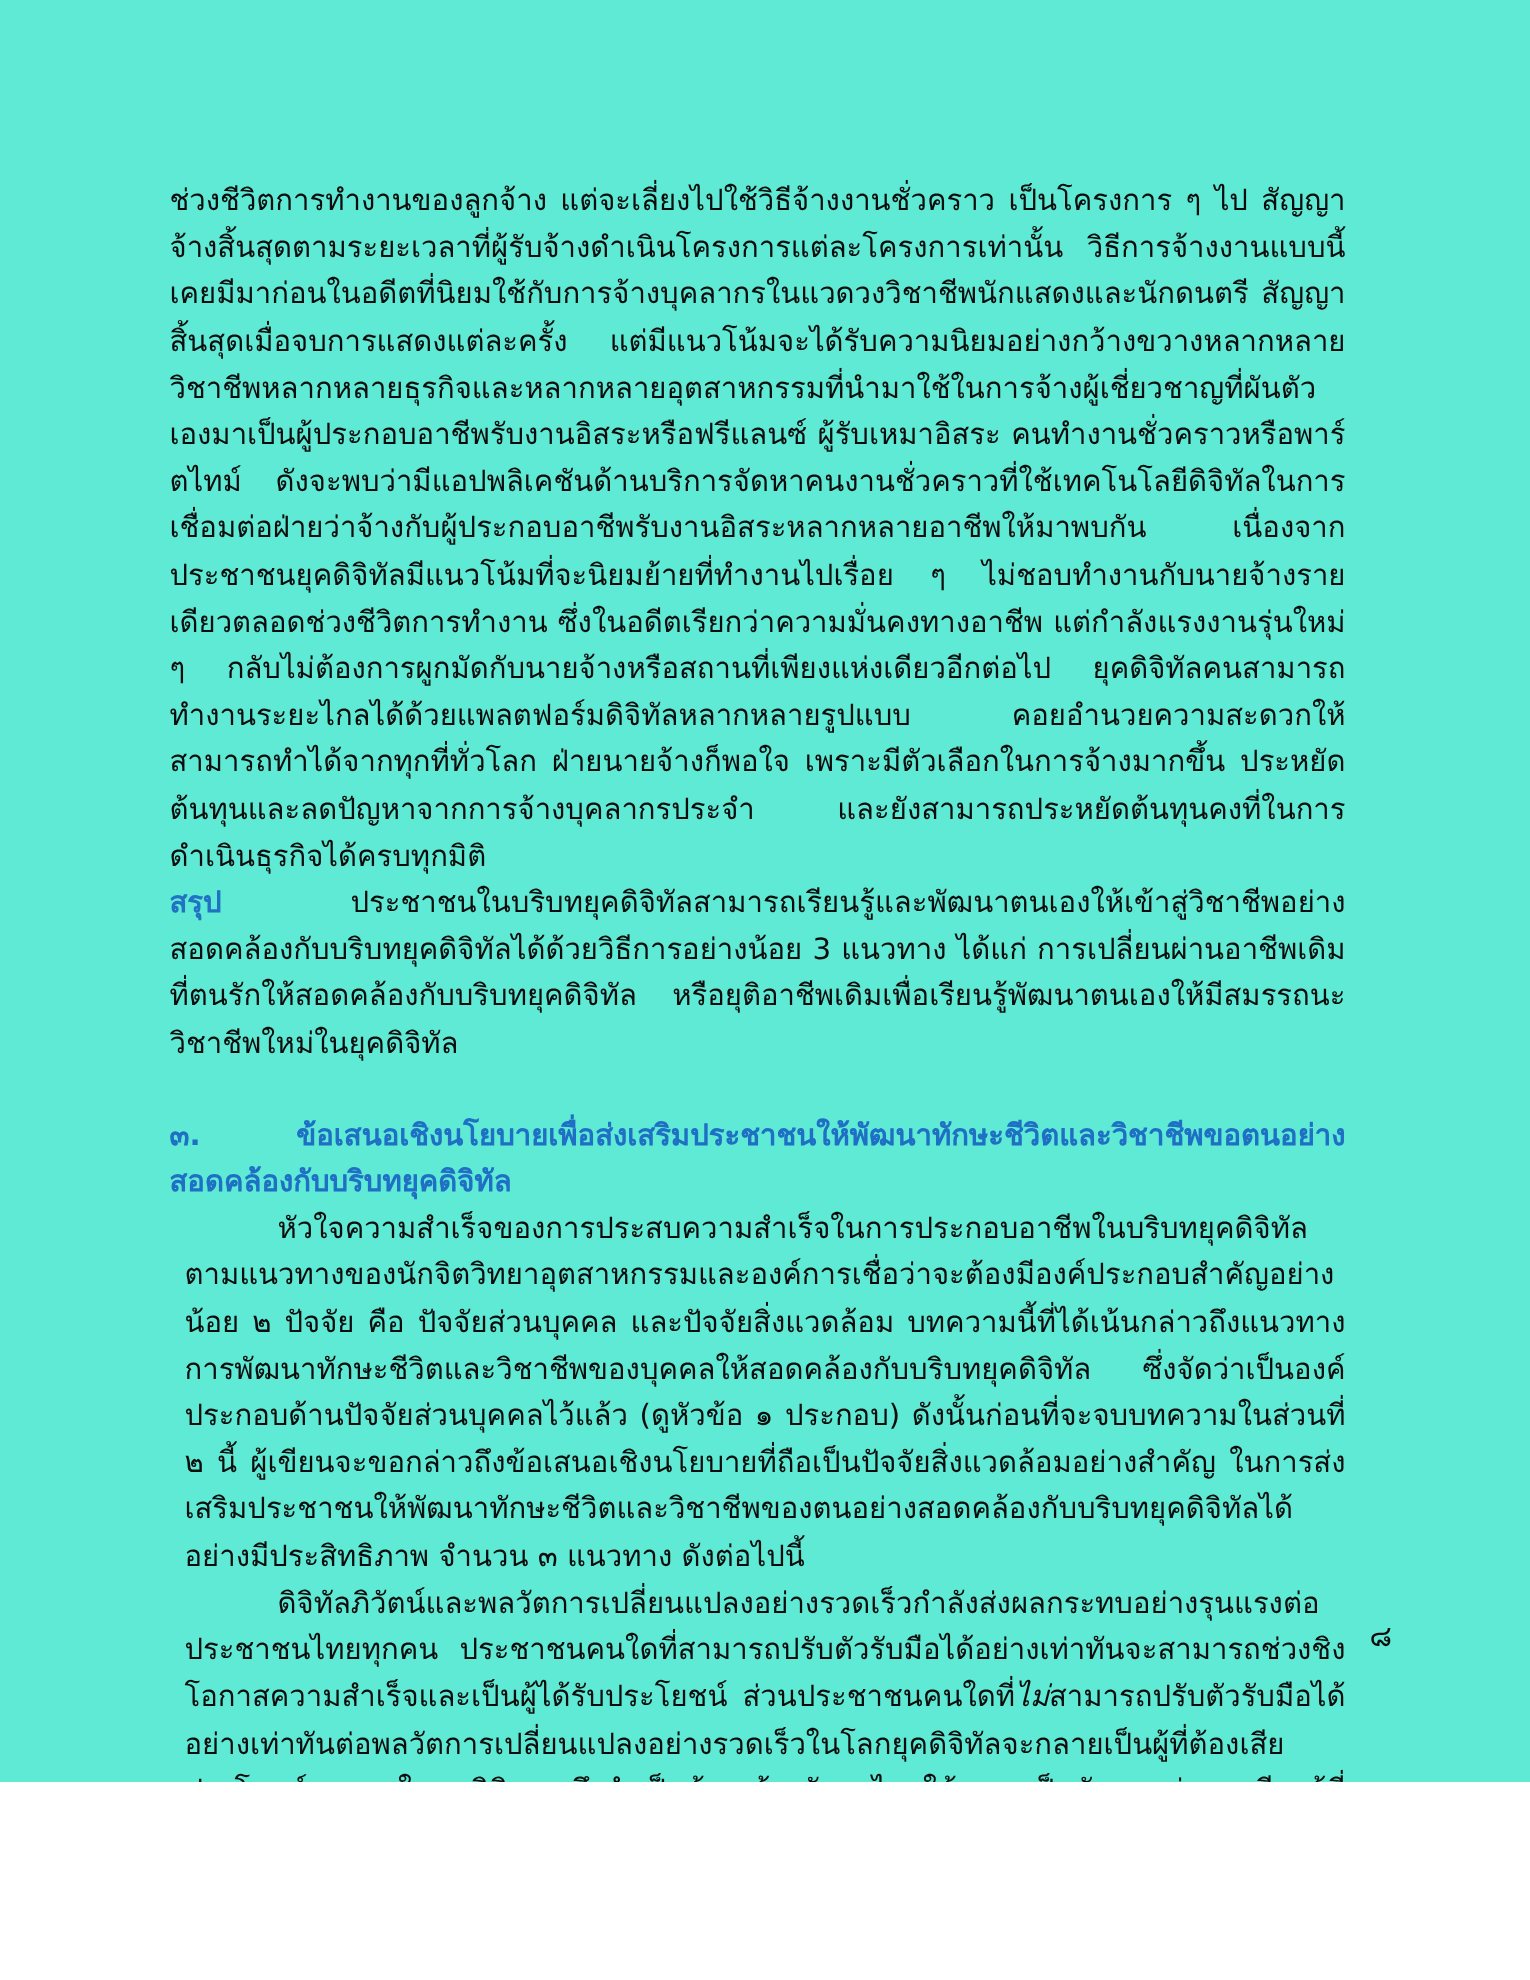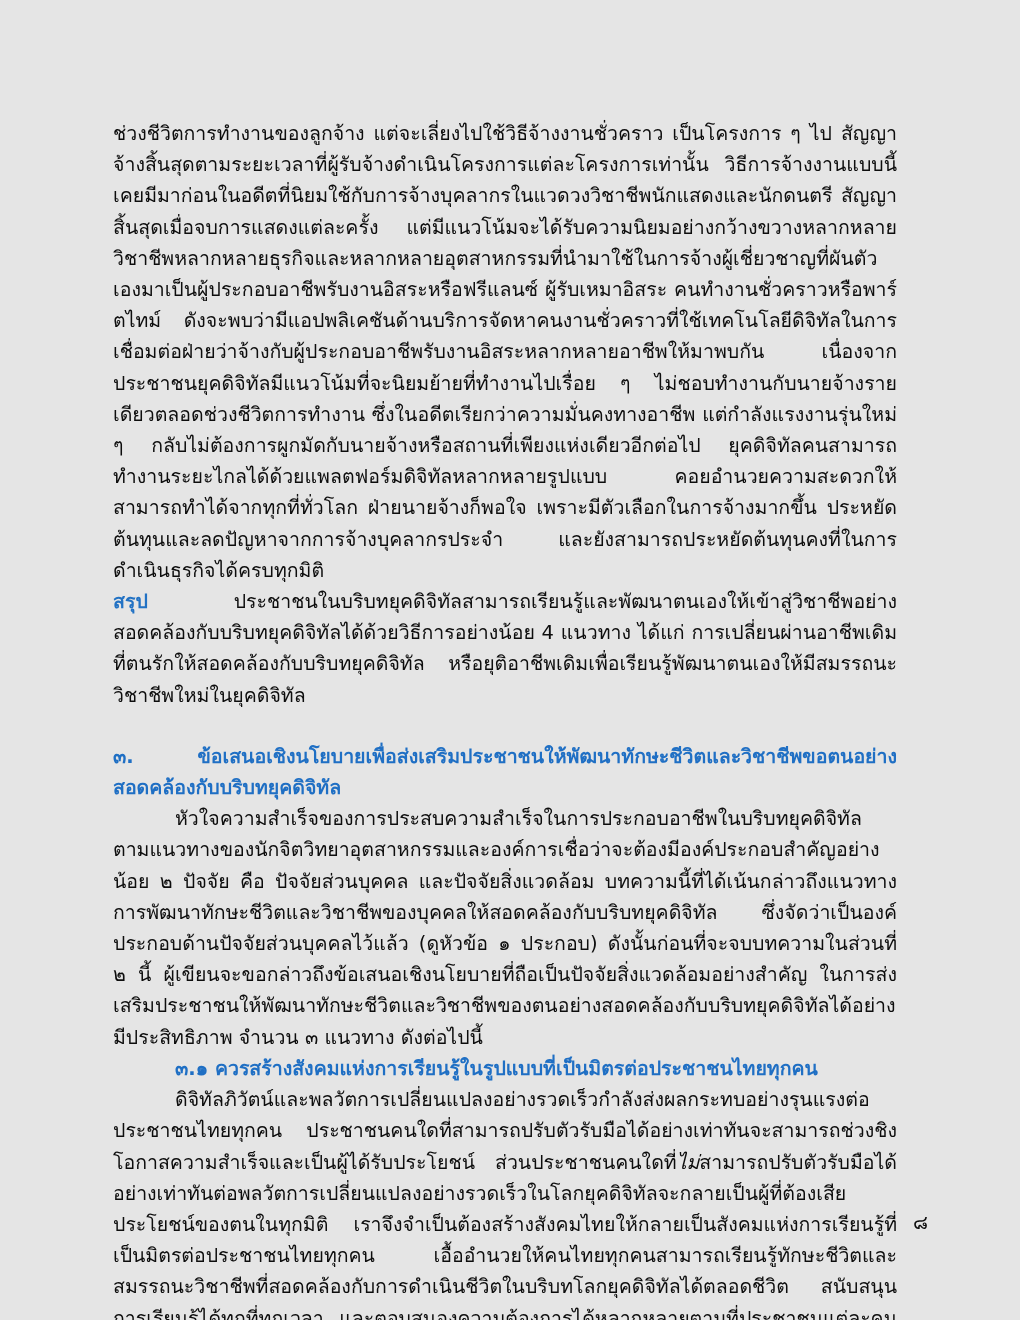--- a/index.html
+++ b/index.html
@@ -7,22 +7,22 @@
     margin: 0;
     padding: 0;
     background: #ffffff;
   }
   body {
     font-family: "DejaVu Sans", "Liberation Sans", sans-serif;
   }
   .page {
     position: relative;
     width: 1020px;
-    height: 1320px;
-    background: #e5e5e5;
+    height: 1188px;
+    background: #5eead4;
     box-sizing: border-box;
     overflow: hidden;
   }
   .content {
     position: absolute;
     left: 113px;
     top: 118px;
     width: 784px;
   }
   .para {
@@ -30,20 +30,21 @@
     font-size: 19.5px;
     line-height: 31.2px;
     color: #0d0d0d;
     text-align: justify;
     text-justify: inter-character;
     word-break: break-word;
     font-weight: 400;
   }
   .para.indent-first {
     text-indent: 62px;
+    margin-left: 10px;
   }
   .para.cont {
     text-indent: 0;
   }
   .spacer-lg { height: 30px; }
 
   .lead-blue {
     color: #2272C4;
     font-weight: 700;
   }
@@ -82,29 +83,28 @@
 </style>
 </head>
 <body>
 
 <div class="page">
 
   <div class="content">
 
     <p class="para cont">ช่วงชีวิตการทำงานของลูกจ้าง แต่จะเลี่ยงไปใช้วิธีจ้างงานชั่วคราว เป็นโครงการ ๆ ไป สัญญาจ้างสิ้นสุดตามระยะเวลาที่ผู้รับจ้างดำเนินโครงการแต่ละโครงการเท่านั้น  วิธีการจ้างงานแบบนี้เคยมีมาก่อนในอดีตที่นิยมใช้กับการจ้างบุคลากรในแวดวงวิชาชีพนักแสดงและนักดนตรี สัญญาสิ้นสุดเมื่อจบการแสดงแต่ละครั้ง แต่มีแนวโน้มจะได้รับความนิยมอย่างกว้างขวางหลากหลายวิชาชีพหลากหลายธุรกิจและหลากหลายอุตสาหกรรมที่นำมาใช้ในการจ้างผู้เชี่ยวชาญที่ผันตัวเองมาเป็นผู้ประกอบอาชีพรับงานอิสระหรือฟรีแลนซ์ ผู้รับเหมาอิสระ คนทำงานชั่วคราวหรือพาร์ตไทม์  ดังจะพบว่ามีแอปพลิเคชันด้านบริการจัดหาคนงานชั่วคราวที่ใช้เทคโนโลยีดิจิทัลในการเชื่อมต่อฝ่ายว่าจ้างกับผู้ประกอบอาชีพรับงานอิสระหลากหลายอาชีพให้มาพบกัน เนื่องจากประชาชนยุคดิจิทัลมีแนวโน้มที่จะนิยมย้ายที่ทำงานไปเรื่อย ๆ ไม่ชอบทำงานกับนายจ้างรายเดียวตลอดช่วงชีวิตการทำงาน ซึ่งในอดีตเรียกว่าความมั่นคงทางอาชีพ  แต่กำลังแรงงานรุ่นใหม่ ๆ กลับไม่ต้องการผูกมัดกับนายจ้างหรือสถานที่เพียงแห่งเดียวอีกต่อไป  ยุคดิจิทัลคนสามารถทำงานระยะไกลได้ด้วยแพลตฟอร์มดิจิทัลหลากหลายรูปแบบ คอยอำนวยความสะดวกให้สามารถทำได้จากทุกที่ทั่วโลก  ฝ่ายนายจ้างก็พอใจ เพราะมีตัวเลือกในการจ้างมากขึ้น ประหยัดต้นทุนและลดปัญหาจากการจ้างบุคลากรประจำ และยังสามารถประหยัดต้นทุนคงที่ในการดำเนินธุรกิจได้ครบทุกมิติ</p>
 
-    <p class="para cont"><span class="lead-blue">สรุป</span><span> ประชาชนในบริบทยุคดิจิทัลสามารถเรียนรู้และพัฒนาตนเองให้เข้าสู่วิชาชีพอย่างสอดคล้องกับบริบทยุคดิจิทัลได้ด้วยวิธีการอย่างน้อย 4 แนวทาง ได้แก่ การเปลี่ยนผ่านอาชีพเดิมที่ตนรักให้สอดคล้องกับบริบทยุคดิจิทัล หรือยุติอาชีพเดิมเพื่อเรียนรู้พัฒนาตนเองให้มีสมรรถนะวิชาชีพใหม่ในยุคดิจิทัล</span></p>
+    <p class="para cont"><span class="lead-blue">สรุป</span><span> ประชาชนในบริบทยุคดิจิทัลสามารถเรียนรู้และพัฒนาตนเองให้เข้าสู่วิชาชีพอย่างสอดคล้องกับบริบทยุคดิจิทัลได้ด้วยวิธีการอย่างน้อย 3 แนวทาง ได้แก่ การเปลี่ยนผ่านอาชีพเดิมที่ตนรักให้สอดคล้องกับบริบทยุคดิจิทัล หรือยุติอาชีพเดิมเพื่อเรียนรู้พัฒนาตนเองให้มีสมรรถนะวิชาชีพใหม่ในยุคดิจิทัล</span></p>
 
     <div class="spacer-lg"></div>
 
     <h2 class="heading">๓. ข้อเสนอเชิงนโยบายเพื่อส่งเสริมประชาชนให้พัฒนาทักษะชีวิตและวิชาชีพขอตนอย่างสอดคล้องกับบริบทยุคดิจิทัล</h2>
 
     <p class="para indent-first">หัวใจความสำเร็จของการประสบความสำเร็จในการประกอบอาชีพในบริบทยุคดิจิทัล ตามแนวทางของนักจิตวิทยาอุตสาหกรรมและองค์การเชื่อว่าจะต้องมีองค์ประกอบสำคัญอย่างน้อย ๒ ปัจจัย คือ ปัจจัยส่วนบุคคล และปัจจัยสิ่งแวดล้อม  บทความนี้ที่ได้เน้นกล่าวถึงแนวทางการพัฒนาทักษะชีวิตและวิชาชีพของบุคคลให้สอดคล้องกับบริบทยุคดิจิทัล ซึ่งจัดว่าเป็นองค์ประกอบด้านปัจจัยส่วนบุคคลไว้แล้ว (ดูหัวข้อ ๑ ประกอบ)  ดังนั้นก่อนที่จะจบบทความในส่วนที่ ๒ นี้ ผู้เขียนจะขอกล่าวถึงข้อเสนอเชิงนโยบายที่ถือเป็นปัจจัยสิ่งแวดล้อมอย่างสำคัญ ในการส่งเสริมประชาชนให้พัฒนาทักษะชีวิตและวิชาชีพของตนอย่างสอดคล้องกับบริบทยุคดิจิทัลได้อย่างมีประสิทธิภาพ จำนวน ๓ แนวทาง ดังต่อไปนี้</p>
 
-    <h3 class="subheading">๓.๑ ควรสร้างสังคมแห่งการเรียนรู้ในรูปแบบที่เป็นมิตรต่อประชาชนไทยทุกคน</h3>
 
     <p class="para indent-first"><span>ดิจิทัลภิวัตน์และพลวัตการเปลี่ยนแปลงอย่างรวดเร็วกำลังส่งผลกระทบอย่างรุนแรงต่อประชาชนไทยทุกคน  ประชาชนคนใดที่สามารถปรับตัวรับมือได้อย่างเท่าทันจะสามารถช่วงชิงโอกาสความสำเร็จและเป็นผู้ได้รับประโยชน์ ส่วนประชาชนคนใดที่</span><span class="bold-italic">ไม่</span><span>สามารถปรับตัวรับมือได้อย่างเท่าทันต่อพลวัตการเปลี่ยนแปลงอย่างรวดเร็วในโลกยุคดิจิทัลจะกลายเป็นผู้ที่ต้องเสียประโยชน์ของตนในทุกมิติ  เราจึงจำเป็นต้องสร้างสังคมไทยให้กลายเป็นสังคมแห่งการเรียนรู้ที่เป็นมิตรต่อประชาชนไทยทุกคน เอื้ออำนวยให้คนไทยทุกคนสามารถเรียนรู้ทักษะชีวิตและสมรรถนะวิชาชีพที่สอดคล้องกับการดำเนินชีวิตในบริบทโลกยุคดิจิทัลได้ตลอดชีวิต สนับสนุนการเรียนรู้ได้ทุกที่ทุกเวลา และตอบสนองความต้องการได้หลากหลายตามที่ประชาชนแต่ละคนต้องการ</span></p>
 
   </div>
 
   <div class="page-number">๘</div>
 
 </div>
 
 </body></html>

